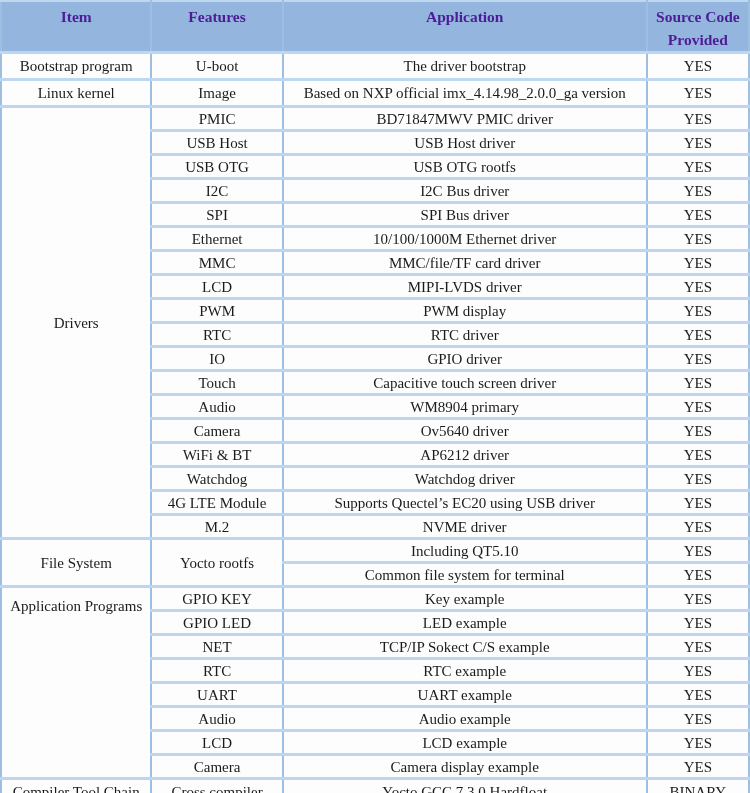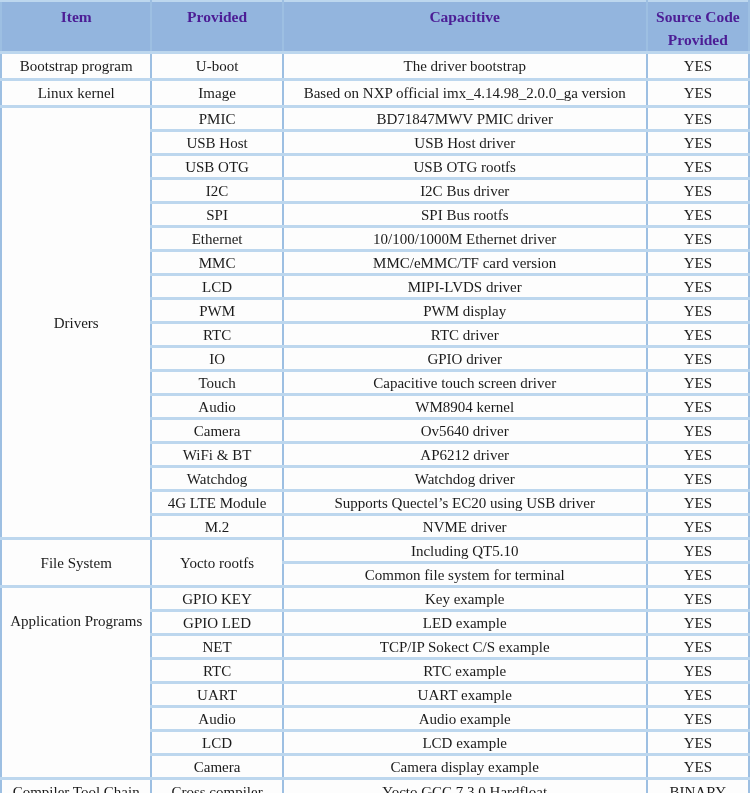--- a/index.html
+++ b/index.html
@@ -50,39 +50,39 @@
   }
   tbody td {
     font-size: 15px;
     height: 21px;
     line-height: 20px;
     vertical-align: middle;
   }
   td.item-cell { line-height: 24px; }
   td.v-top {
     vertical-align: top;
-    padding-top: 21px;
+    padding-top: 6px;
   }
 </style>
 </head>
 <body>
 
 <div class="page">
   <table class="bsp">
     <colgroup>
       <col class="c-item">
       <col class="c-feat">
       <col class="c-desc">
       <col class="c-src">
     </colgroup>
     <thead>
       <tr>
         <th>Item</th>
-        <th>Provided</th>
-        <th>Capacitive</th>
+        <th>Features</th>
+        <th>Application</th>
         <th>Source Code Provided</th>
       </tr>
     </thead>
     <tbody id="table-body">
         <tr>
           <td class="item-cell">Bootstrap program</td>
           <td class="feature-cell">U-boot</td>
           <td class="description-cell">The driver bootstrap</td>
           <td class="source-cell">YES</td>
         </tr>
@@ -108,31 +108,31 @@
           <td class="description-cell">USB OTG rootfs</td>
           <td class="source-cell">YES</td>
         </tr>
         <tr>
           <td class="feature-cell">I2C</td>
           <td class="description-cell">I2C Bus driver</td>
           <td class="source-cell">YES</td>
         </tr>
         <tr>
           <td class="feature-cell">SPI</td>
-          <td class="description-cell">SPI Bus rootfs</td>
+          <td class="description-cell">SPI Bus driver</td>
           <td class="source-cell">YES</td>
         </tr>
         <tr>
           <td class="feature-cell">Ethernet</td>
           <td class="description-cell">10/100/1000M Ethernet driver</td>
           <td class="source-cell">YES</td>
         </tr>
         <tr>
           <td class="feature-cell">MMC</td>
-          <td class="description-cell">MMC/eMMC/TF card version</td>
+          <td class="description-cell">MMC/file/TF card driver</td>
           <td class="source-cell">YES</td>
         </tr>
         <tr>
           <td class="feature-cell">LCD</td>
           <td class="description-cell">MIPI-LVDS driver</td>
           <td class="source-cell">YES</td>
         </tr>
         <tr>
           <td class="feature-cell">PWM</td>
           <td class="description-cell">PWM display</td>
@@ -148,21 +148,21 @@
           <td class="description-cell">GPIO driver</td>
           <td class="source-cell">YES</td>
         </tr>
         <tr>
           <td class="feature-cell">Touch</td>
           <td class="description-cell">Capacitive touch screen driver</td>
           <td class="source-cell">YES</td>
         </tr>
         <tr>
           <td class="feature-cell">Audio</td>
-          <td class="description-cell">WM8904 kernel</td>
+          <td class="description-cell">WM8904 primary</td>
           <td class="source-cell">YES</td>
         </tr>
         <tr>
           <td class="feature-cell">Camera</td>
           <td class="description-cell">Ov5640 driver</td>
           <td class="source-cell">YES</td>
         </tr>
         <tr>
           <td class="feature-cell">WiFi &amp; BT</td>
           <td class="description-cell">AP6212 driver</td>

